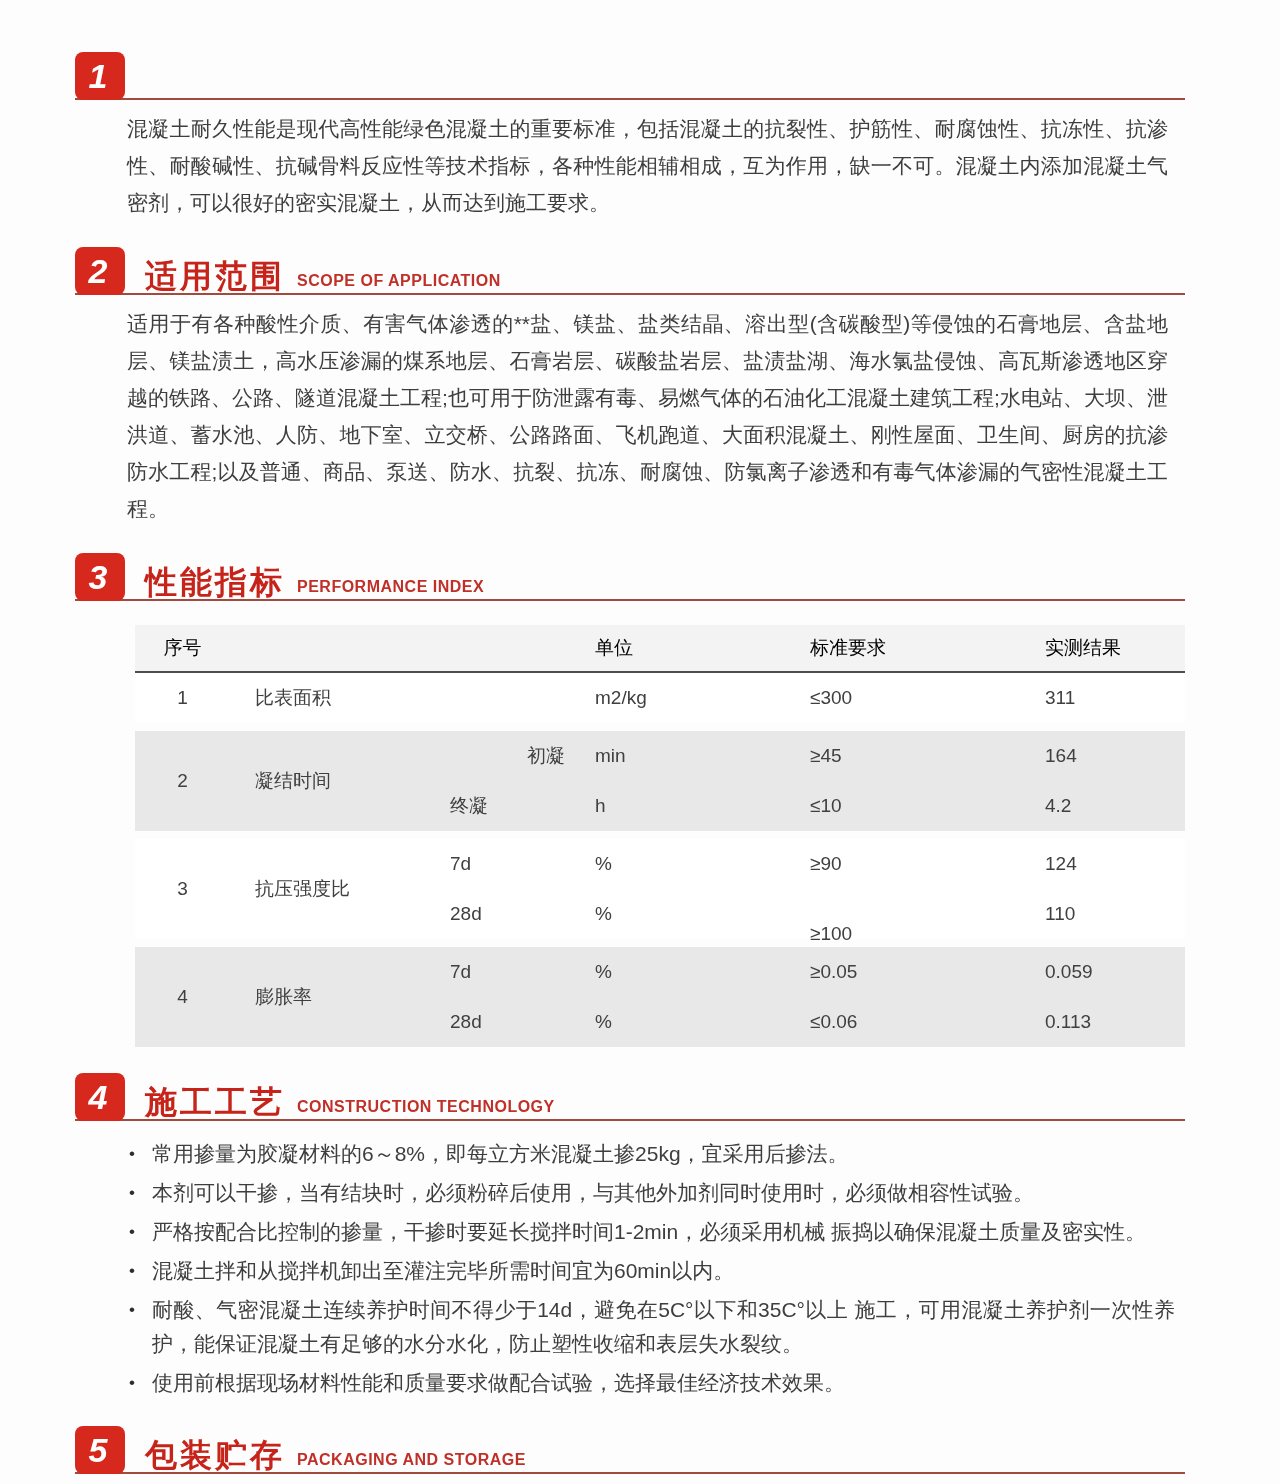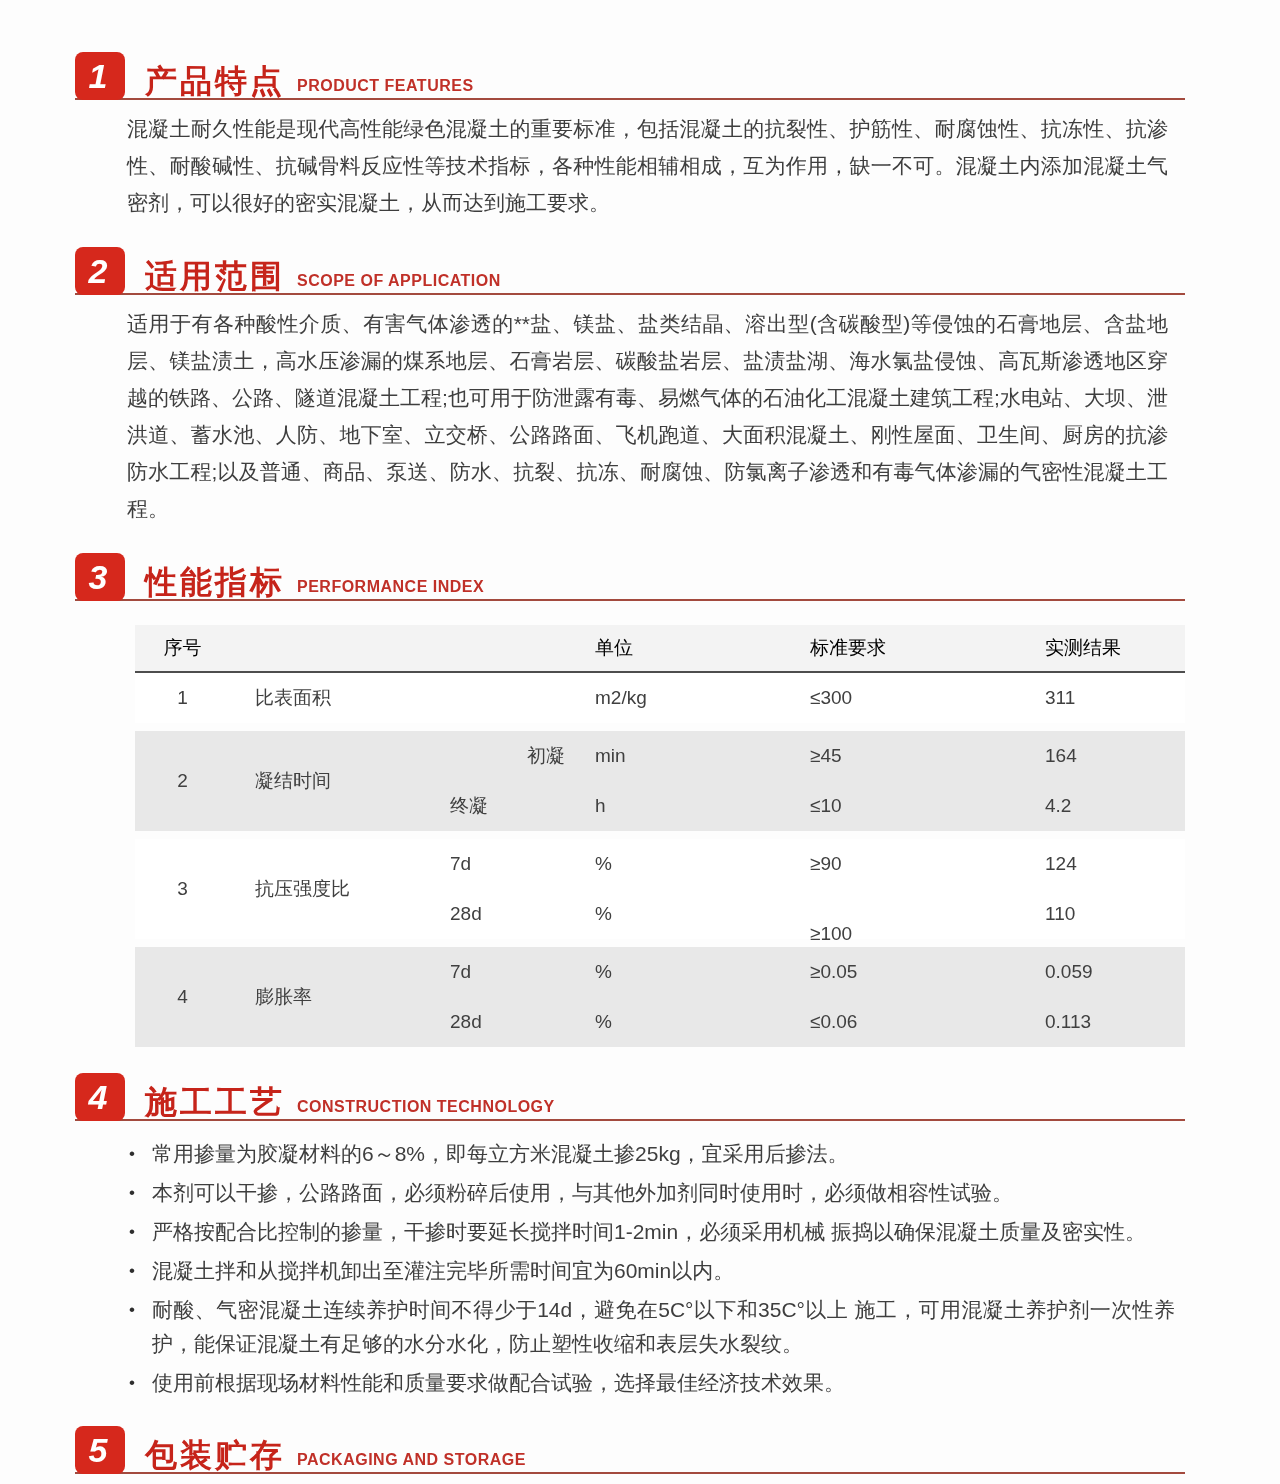--- a/index.html
+++ b/index.html
@@ -92,24 +92,20 @@
   .dot{flex:0 0 12px;font-size:17px;line-height:34px;color:#2e2e2e;}
 </style>
 </head>
 <body>
 
 <div id="doc">
     <div class="sec-header mt-first">
       <div class="sec-num">
         <span class="sec-num-text">1</span>
       </div>
-      <div class="sec-titles">
-        <span class="sec-zh">产品特点</span>
-        <span class="sec-en">PRODUCT FEATURES</span>
-      </div>
       <div class="sec-underline"></div>
     </div>
     <div class="para">混凝土耐久性能是现代高性能绿色混凝土的重要标准，包括混凝土的抗裂性、护筋性、耐腐蚀性、抗冻性、抗渗性、耐酸碱性、抗碱骨料反应性等技术指标，各种性能相辅相成，互为作用，缺一不可。混凝土内添加混凝土气密剂，可以很好的密实混凝土，从而达到施工要求。</div>
     <div class="sec-header mt-sec">
       <div class="sec-num">
         <span class="sec-num-text">2</span>
       </div>
       <div class="sec-titles">
         <span class="sec-zh">适用范围</span>
         <span class="sec-en">SCOPE OF APPLICATION</span>
@@ -189,21 +185,21 @@
       </div>
       <div class="sec-underline"></div>
     </div>
     <div class="bullets">
       <div class="bullet">
         <span class="dot">•</span>
         <span class="btext">常用掺量为胶凝材料的6～8%，即每立方米混凝土掺25kg，宜采用后掺法。</span>
       </div>
       <div class="bullet">
         <span class="dot">•</span>
-        <span class="btext">本剂可以干掺，公路路面，必须粉碎后使用，与其他外加剂同时使用时，必须做相容性试验。</span>
+        <span class="btext">本剂可以干掺，当有结块时，必须粉碎后使用，与其他外加剂同时使用时，必须做相容性试验。</span>
       </div>
       <div class="bullet">
         <span class="dot">•</span>
         <span class="btext">严格按配合比控制的掺量，干掺时要延长搅拌时间1-2min，必须采用机械 振捣以确保混凝土质量及密实性。</span>
       </div>
       <div class="bullet">
         <span class="dot">•</span>
         <span class="btext">混凝土拌和从搅拌机卸出至灌注完毕所需时间宜为60min以内。</span>
       </div>
       <div class="bullet">

